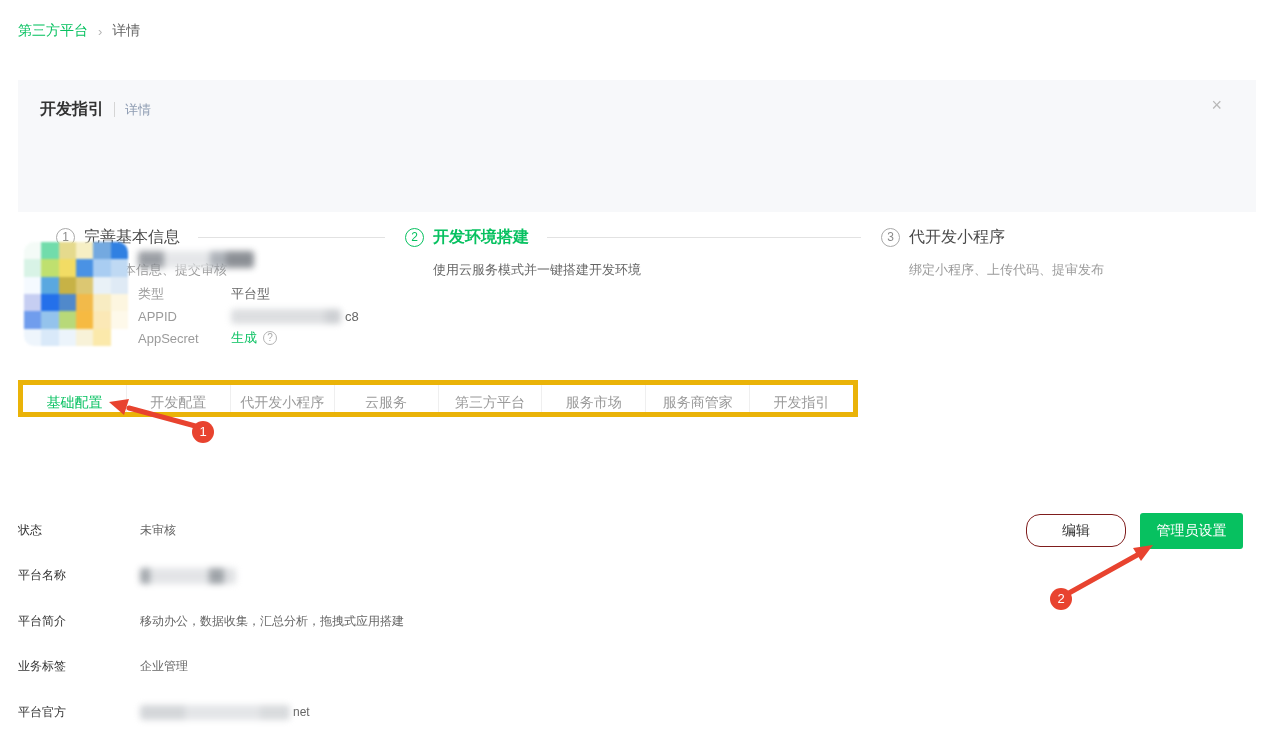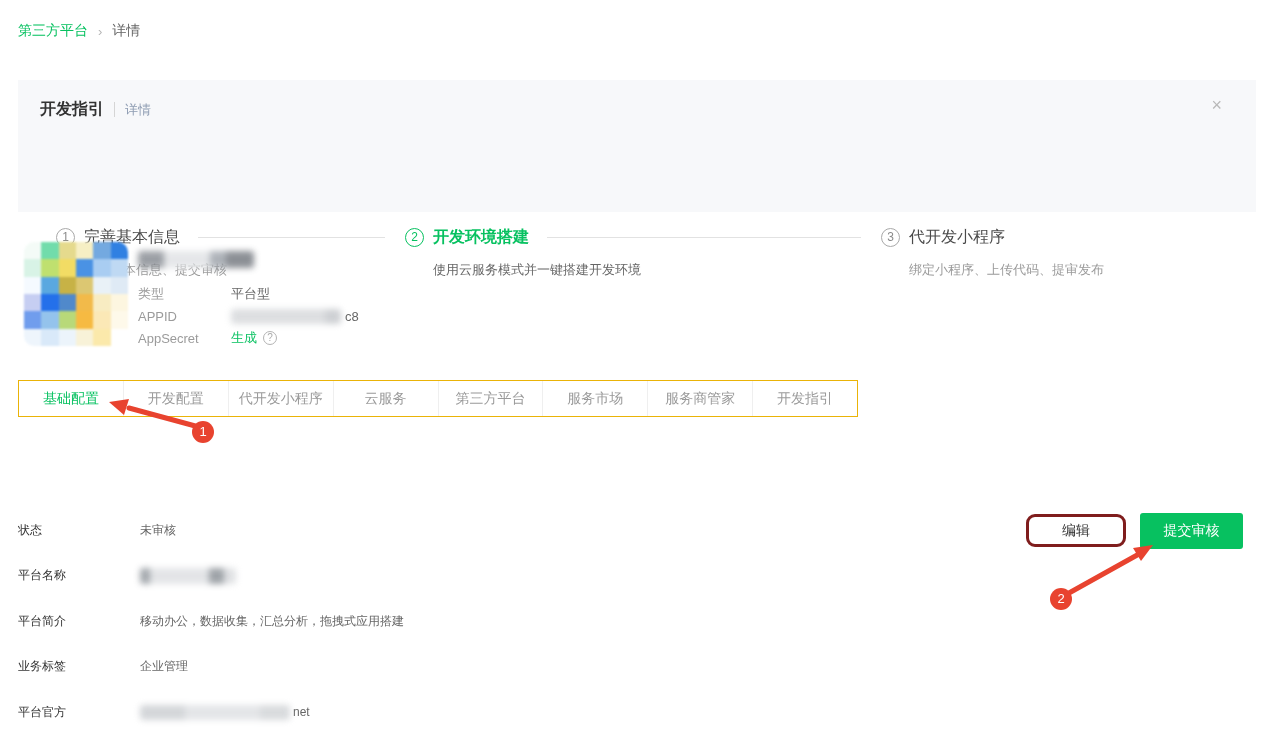--- a/index.html
+++ b/index.html
@@ -43,21 +43,21 @@
   .meta-row { display:flex; align-items:center; height:22px; font-size:13px; }
   .meta-label { width:77px; color:#9b9b9b; }
   .meta-value { color:#666; display:flex; align-items:center;margin-left:16px; }
   .appid-strip { width:110px; height:15px; background:linear-gradient(90deg,#d4d6d9 0 85%,#c2c5c9 85%); margin-right:4px; }
   .gen-link { color:#07c160; cursor:pointer; text-decoration:none; }
   .help-icon { display:inline-block; width:14px; height:14px; border:1px solid #b3b3b3; border-radius:50%;
     color:#aaa; font-size:10px; line-height:12px; text-align:center; margin-left:6px; cursor:pointer; }
 
   
   .tabbar { position:absolute; left:18px; top:380px; width:840px; height:37px;
-    border:1px solid #eab308; background:#fff; display:flex; }
+    border:5px solid #eab308; background:#fff; display:flex; }
   .tab { flex:1; text-align:center; line-height:35px; font-size:14px; color:#9a9a9a;
     border-left:1px solid #efefef; cursor:pointer; white-space:nowrap; }
   .tab:first-child { border-left:none; }
   .tab.active { color:#07c160; }
 
   
   .subtabs { position:absolute; left:22px; top:452px; display:flex; gap:9px; }
   .pill { height:32px; line-height:30px; padding:0 24px; border-radius:17px; font-size:14px;
     background:#fff; border:1px solid #e0e0e0; color:#333; cursor:pointer; white-space:nowrap; }
   .pill.active { background:#e9f8ee; border-color:#e9f8ee; color:#07c160; line-height:32px; }
@@ -67,21 +67,21 @@
   .form-row { display:flex; align-items:center; height:16px; margin-bottom:29.5px; font-size:12px; }
   .form-label { width:122px; color:#333; }
   .form-value { color:#666; display:flex; align-items:center; }
   .pname-strip { width:96px; height:16px;
     background:linear-gradient(90deg,#8d9399 0 10%,#dcdee1 10% 72%,#878d93 72% 88%,#d8dadd 88%); }
   .purl-strip { width:150px; height:15px;
     background:linear-gradient(90deg,#c9ccd0 0 30%,#dddfe2 30% 80%,#cfd2d5 80%); margin-right:3px; }
 
   
   .btn-edit { position:absolute; left:1026px; top:514px; width:100px; height:33px;
-    background:#fff; border:3px solid #7f1d1d; border-radius:9px; font-size:14px; color:#333; cursor:pointer;
+    background:#fff; border:1px solid #7f1d1d; border-radius:14px; font-size:14px; color:#333; cursor:pointer;
     font-family:inherit; }
   .btn-submit { position:absolute; left:1140px; top:513px; width:103px; height:36px;
     background:#07c160; border:none; border-radius:3px; font-size:14px; color:#fff; cursor:pointer;
     font-family:inherit; }
 
   
   .overlay { position:absolute; left:0; top:0; width:1274px; height:749px; pointer-events:none; }
   .callout { position:absolute; width:22px; height:22px; border-radius:50%; background:#e8432f;
     color:#fff; font-size:13px; line-height:22px; text-align:center; pointer-events:none; }
   .callout1 { left:192px; top:421px; }
@@ -229,21 +229,21 @@
     <div class="form-row">
       <span class="form-label">平台官方</span>
       <span class="form-value">
         <span class="redact purl-strip"></span>
         <span>net</span>
       </span>
     </div>
   </div>
 
   <button class="btn-edit">编辑</button>
-  <button class="btn-submit">提交审核</button>
+  <button class="btn-submit">管理员设置</button>
 
   <svg class="overlay" viewBox="0 0 1274 749">
     <line x1="199" y1="427" x2="129" y2="408" stroke="#e8432f" stroke-width="5" stroke-linecap="round"></line>
     <polygon points="109,402 129,399 124,415" fill="#e8432f"></polygon>
     <line x1="1069" y1="593" x2="1139" y2="554" stroke="#e8432f" stroke-width="5" stroke-linecap="round"></line>
     <polygon points="1153,545 1141,561 1133,548" fill="#e8432f"></polygon>
   </svg>
   <div class="callout callout1">1</div>
   <div class="callout callout2">2</div>
 

